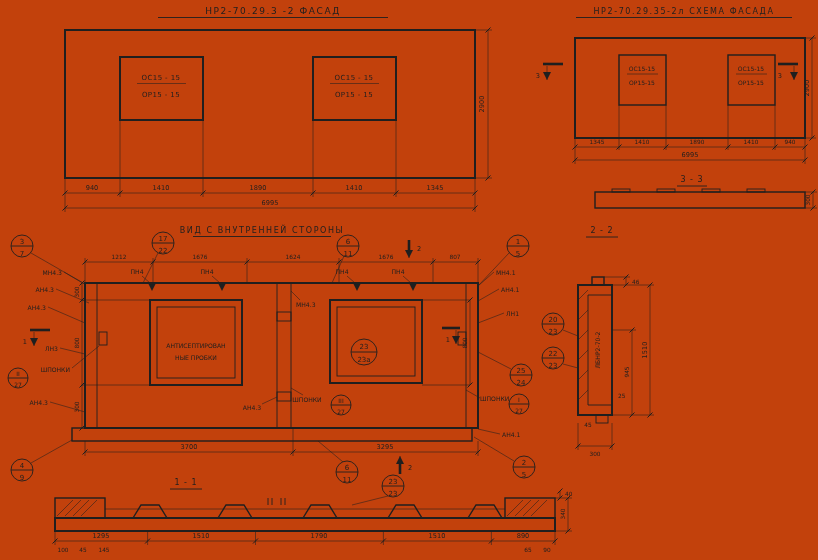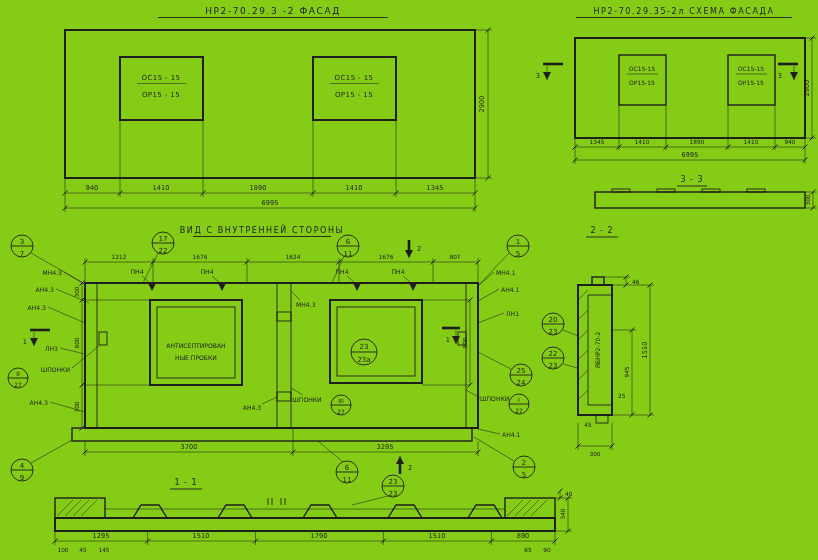--- a/index.html
+++ b/index.html
@@ -1,16 +1,16 @@
 <!DOCTYPE html>
 <html><head>
 <meta charset="utf-8">
 <style>
   html,body{margin:0;padding:0;background:#9a9a96;}
-  .sheet{width:818px;height:560px;background:#84cc16;position:relative;overflow:hidden;}
+  .sheet{width:818px;height:560px;background:#c2410c;position:relative;overflow:hidden;}
   svg{display:block;font-family:"DejaVu Sans",sans-serif;}
   text{fill:#1f1f1f;font-family:"DejaVu Sans",sans-serif;}
   .s1{stroke:#1f1f1f;stroke-width:.9;fill:none}
   .s15{stroke:#1f1f1f;stroke-width:1.4;fill:none}
   .s2{stroke:#1f1f1f;stroke-width:2;fill:none}
   .thin{stroke:#1f1f1f;stroke-width:.55;fill:none}
   .cut{stroke:#1f1f1f;stroke-width:2.6;fill:none}
   .tt{font-size:9px;letter-spacing:1.6px}
   .d{font-size:6.6px}
   .d5{font-size:5.8px}

